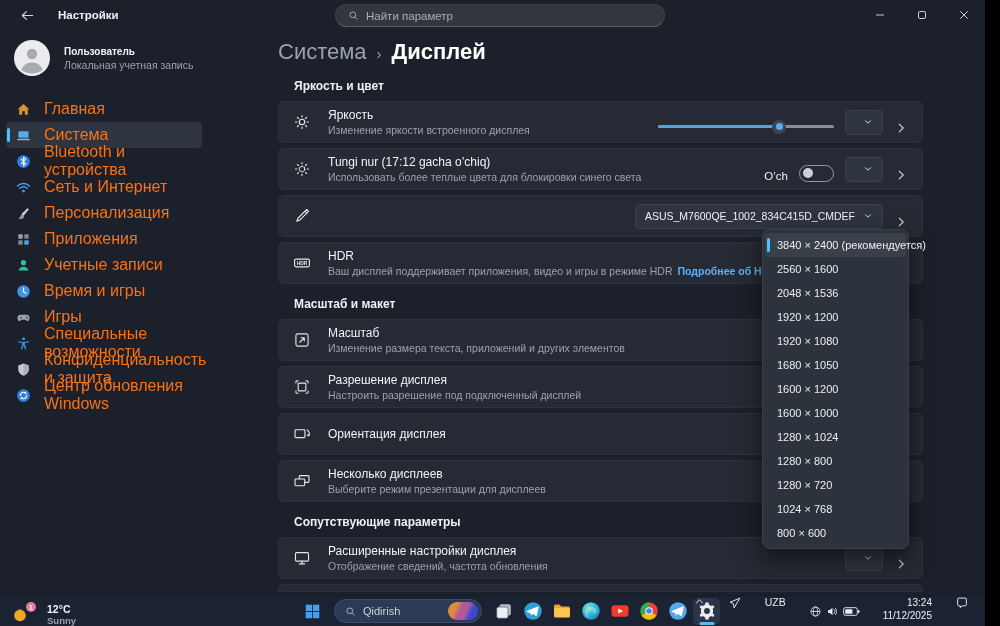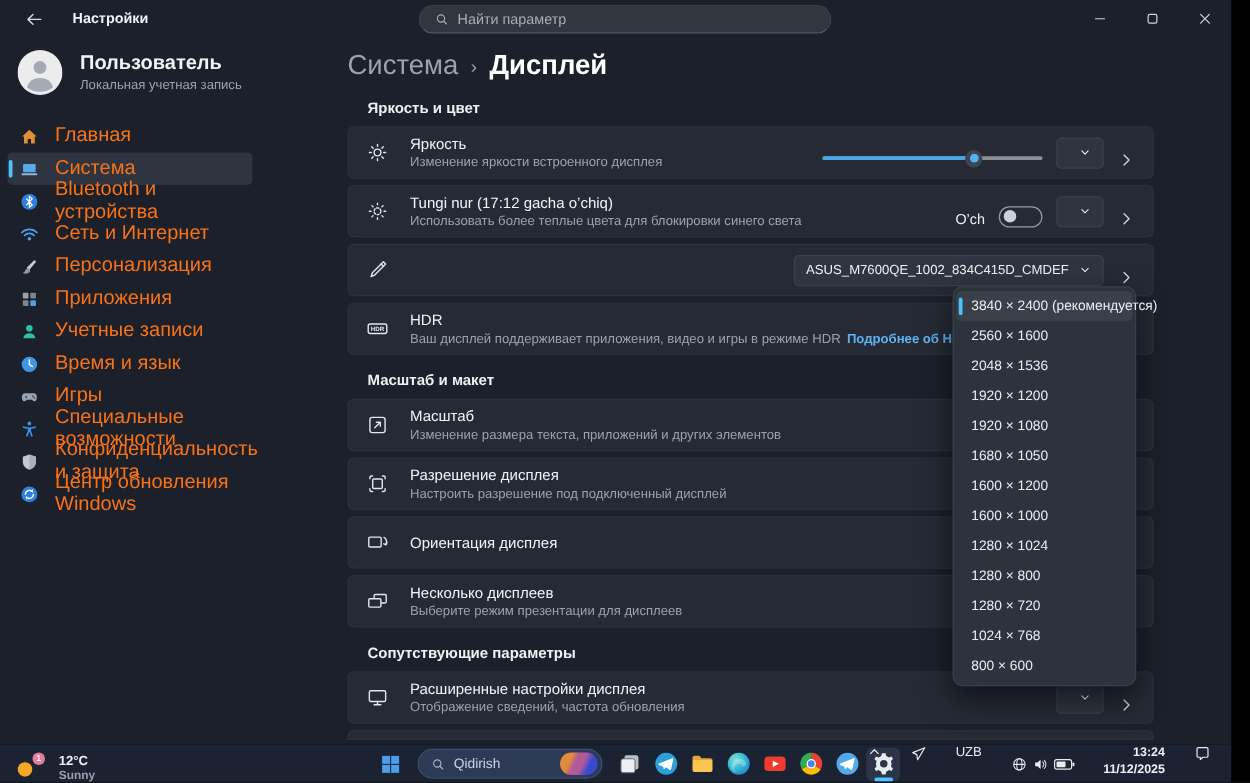--- a/index.html
+++ b/index.html
@@ -20,21 +20,21 @@
   .search-box{position:absolute;left:335px;top:4px;width:330px;height:23px;background:#32363f;border:1px solid #3a3f48;border-bottom-color:#5a606a;border-radius:13px;display:flex;align-items:center;gap:7px;padding:0 12px;color:#a8aeb8;}
   .search-box input{flex:1;background:transparent;border:0;outline:0;color:#e8ebef;font-size:11.5px;}
   .search-box input::placeholder{color:#a8aeb8;}
   .win-controls{position:absolute;right:0;top:0;display:flex;}
   .wc{width:42px;height:30px;display:flex;align-items:center;justify-content:center;color:#d2d6dc;background:none;border:0;}
 
   
   .sidebar{position:absolute;left:0;top:30px;width:278px;bottom:31px;}
   .user{display:flex;align-items:center;gap:14px;margin:10px 0 0 14px;}
   .user-avatar{width:36px;height:36px;}
-  .user-name{font-size:16px;font-weight:700;color:#f0f3f6;}
+  .user-name{font-size:10px;font-weight:700;color:#f0f3f6;}
   .user-sub{font-size:10.5px;color:var(--sub);margin-top:2px;}
   .nav{margin:20px 0 0 6px;width:196px;}
   .nav-item{display:flex;align-items:center;gap:13px;height:26px;padding:0 10px;border-radius:4px;font-size:16px;color:#f97316;position:relative;cursor:pointer;}
   .nav-item.sel{background:#2e3440;}
   .nav-item.sel::before{content:"";position:absolute;left:1px;top:6px;bottom:6px;width:3px;border-radius:2px;background:var(--accent);}
   .nav-icon{width:15px;display:flex;}
 
   
   .content{position:absolute;left:278px;top:30px;right:0;bottom:31px;padding-top:6px;}
   .breadcrumb{display:flex;align-items:center;gap:10px;height:32px;}
@@ -82,21 +82,21 @@
   .tb-btn.active{background:#2c3547;}
   .tb-btn.active::after{content:"";position:absolute;bottom:0;left:50%;transform:translateX(-50%);width:15px;height:2.5px;border-radius:2px;background:var(--accent);}
   .tb-search{display:flex;align-items:center;gap:7px;width:148px;height:24px;border-radius:13px;background:#2c3a55;border:1px solid #3c4c6e;padding:0 3px 0 10px;color:#aeb6c4;margin:0 5px;}
   .tb-search input{flex:1;min-width:0;background:transparent;border:0;outline:0;color:#e4e9f0;font-size:11px;}
   .tb-search input::placeholder{color:#cdd4de;}
   .tb-search-img{width:30px;height:18px;border-radius:9px;flex:none;background:linear-gradient(115deg,#e08a3c 0 28%,#b05a9a 42% 58%,#3a4ad0 74% 100%);}
   .tray{position:absolute;right:16px;top:0;bottom:0;display:flex;gap:23px;color:#e8ebf0;}
   .tray-group{display:flex;align-items:center;gap:4px;cursor:pointer;}
   .tray-ic{display:flex;cursor:pointer;}
   .lang{font-size:10.5px;cursor:pointer;}
-  .clock{text-align:right;font-size:10px;line-height:1.3;color:#eef1f5;cursor:pointer;font-weight:bold;}
+  .clock{text-align:right;font-size:10px;line-height:1.3;color:#eef1f5;cursor:pointer;}
 </style>
 </head>
 <body>
 
 <svg width="0" height="0" style="position:absolute">
 <defs>
 <symbol id="i-back" viewBox="0 0 16 16">
         <path d="M13.5 8H2.8M6.8 3.8 2.5 8l4.3 4.2" fill="none" stroke="currentColor" stroke-width="1.2" stroke-linecap="round" stroke-linejoin="round"></path>
       </symbol>
 <symbol id="i-search" viewBox="0 0 16 16">
@@ -417,21 +417,21 @@
               </svg>
             </span>
     <span class="nav-label">Учетные записи</span>
   </div>
           <div class="nav-item">
     <span class="nav-icon">
               <svg class="ic15">
                 <use href="#i-time-language"></use>
               </svg>
             </span>
-    <span class="nav-label">Время и язык</span>
+    <span class="nav-label">Время и игры</span>
   </div>
           <div class="nav-item">
     <span class="nav-icon">
               <svg class="ic15">
                 <use href="#i-games"></use>
               </svg>
             </span>
     <span class="nav-label">Игры</span>
   </div>
           <div class="nav-item">

